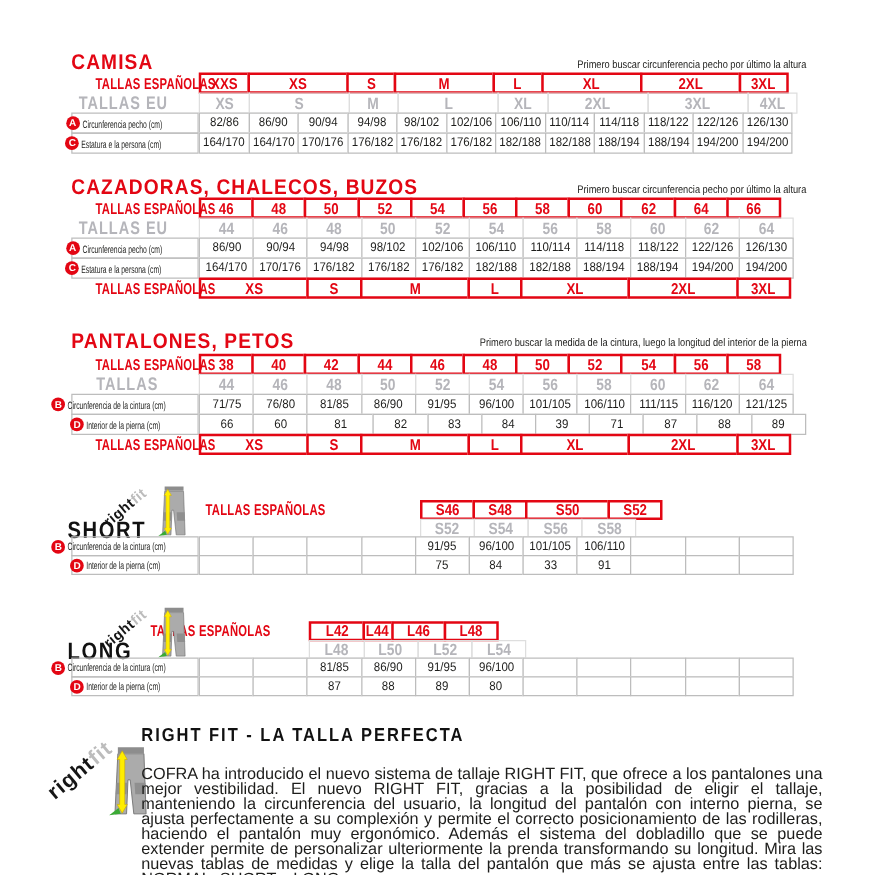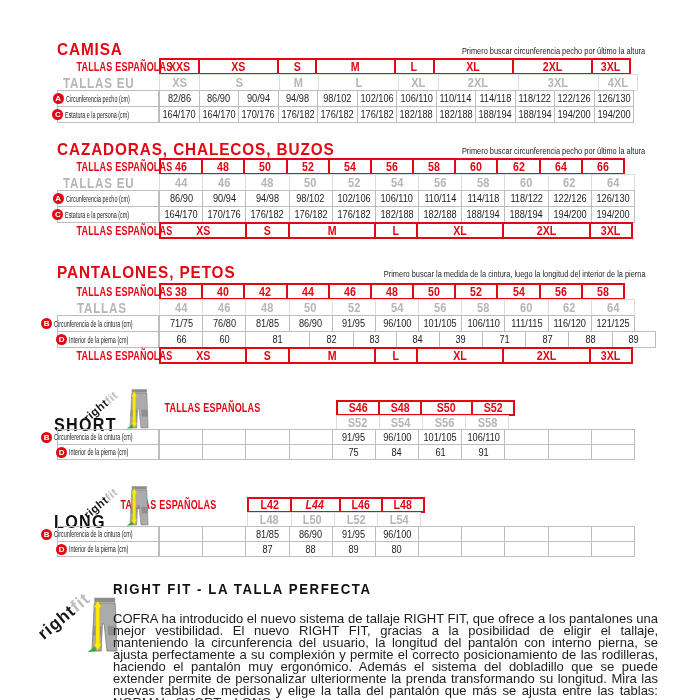--- a/index.html
+++ b/index.html
@@ -519,21 +519,21 @@
           <div class="row-label" style="width: 102px;">
             <span class="badge">D</span>
             <span class="cx lblx">Interior de la pierna (cm)</span>
           </div>
           <div class="val-cell" style="width: 44.1818px;">
             <span class="cx">66</span>
           </div>
           <div class="val-cell" style="width: 44.1818px;">
             <span class="cx">60</span>
           </div>
-          <div class="val-cell" style="width: 65px;">
+          <div class="val-cell" style="width: 54px;">
             <span class="cx">81</span>
           </div>
           <div class="val-cell" style="width: 44.1818px;">
             <span class="cx">82</span>
           </div>
           <div class="val-cell" style="width: 44.1818px;">
             <span class="cx">83</span>
           </div>
           <div class="val-cell" style="width: 44.1818px;">
             <span class="cx">84</span>
@@ -602,21 +602,21 @@
         <div class="tr" style="height: 16px;">
           <div class="lbl-red" style="width: 278.727px;">
             <span class="cx">TALLAS ESPAÑOLAS</span>
           </div>
           <div class="red-box" style="width: 44.1818px;">
             <span class="cx">S46</span>
           </div>
           <div class="red-box" style="width: 44.1818px;">
             <span class="cx">S48</span>
           </div>
-          <div class="red-box" style="width: 53px;">
+          <div class="red-box" style="width: 68px;">
             <span class="cx">S50</span>
           </div>
           <div class="red-box" style="width: 44.1818px;">
             <span class="cx">S52</span>
           </div>
         </div>
         <div class="tr" style="height: 15px;">
           <div class="spacer" style="width: 278.727px;"></div>
           <div class="eu-cell" style="width: 44.1818px;">
             <span class="cx">S52</span>
@@ -665,21 +665,21 @@
           <div class="val-cell" style="width: 44.1818px;"></div>
           <div class="val-cell" style="width: 44.1818px;"></div>
           <div class="val-cell" style="width: 44.1818px;"></div>
           <div class="val-cell" style="width: 44.1818px;">
             <span class="cx">75</span>
           </div>
           <div class="val-cell" style="width: 44.1818px;">
             <span class="cx">84</span>
           </div>
           <div class="val-cell" style="width: 44.1818px;">
-            <span class="cx">61</span>
+            <span class="cx">33</span>
           </div>
           <div class="val-cell" style="width: 44.1818px;">
             <span class="cx">91</span>
           </div>
           <div class="val-cell" style="width: 44.1818px;"></div>
           <div class="val-cell" style="width: 44.1818px;"></div>
           <div class="val-cell" style="width: 44.1818px;"></div>
         </div>
       </div>
   </section>
@@ -700,21 +700,21 @@
     </div>
     <div class="fit-name">LONG</div>
     <div class="size-table" style="top:0">
         <div class="tr" style="height: 16px;">
           <div class="lbl-red" style="width: 190.364px;">
             <span class="cx">TALLAS ESPAÑOLAS</span>
           </div>
           <div class="red-box" style="width: 44.1818px;">
             <span class="cx">L42</span>
           </div>
-          <div class="red-box" style="width: 51px; font-style: italic;">
+          <div class="red-box" style="width: 25px;">
             <span class="cx">L44</span>
           </div>
           <div class="red-box" style="width: 44.1818px;">
             <span class="cx">L46</span>
           </div>
           <div class="red-box" style="width: 44.1818px;">
             <span class="cx">L48</span>
           </div>
         </div>
         <div class="tr" style="height: 15px;">

